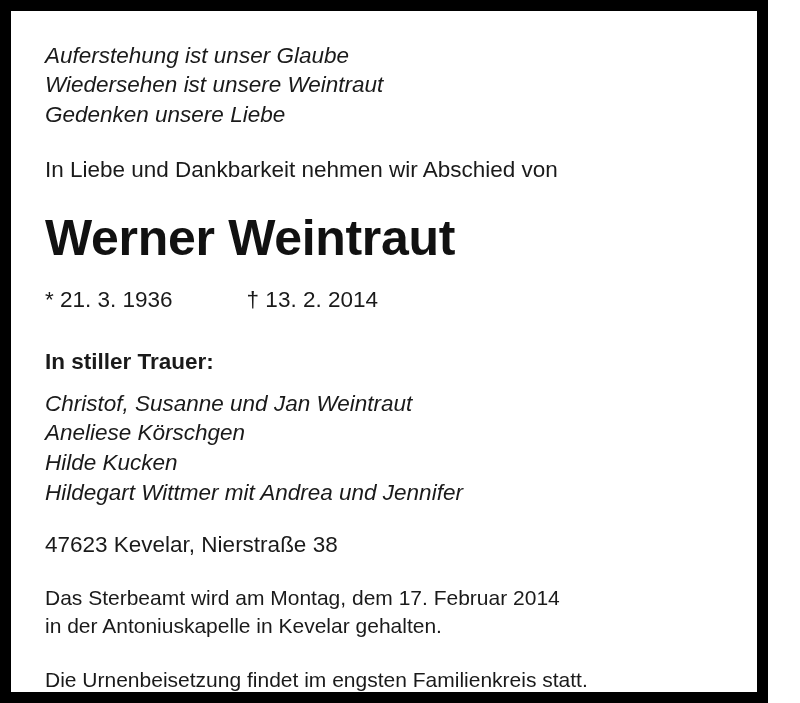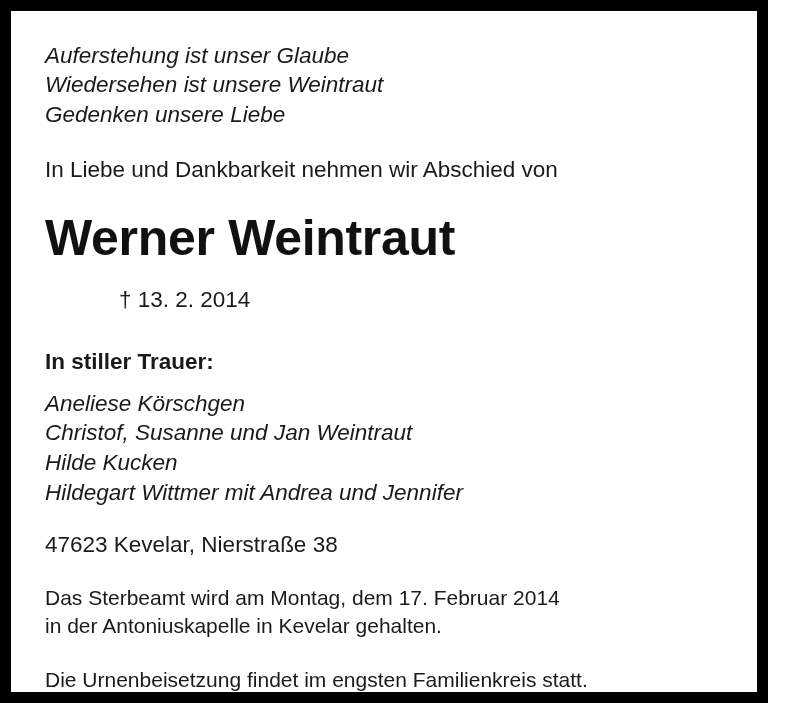--- a/index.html
+++ b/index.html
@@ -109,28 +109,29 @@
     <span class="verse-line">Auferstehung ist unser Glaube</span>
     <span class="verse-line">Wiedersehen ist unsere Weintraut</span>
     <span class="verse-line">Gedenken unsere Liebe</span>
   </div>
 
   <div class="intro">In Liebe und Dankbarkeit nehmen wir Abschied von</div>
 
   <div class="name">Werner Weintraut</div>
 
   <div class="dates">
+    <span class="birth">* 21. 3. 1936</span>
     <span class="death">† 13. 2. 2014</span>
   </div>
 
   <div class="mourning-label">In stiller Trauer:</div>
 
   <div class="mourners">
+    <span class="mourner-line">Christof, Susanne und Jan Weintraut</span>
     <span class="mourner-line">Aneliese Körschgen</span>
-    <span class="mourner-line">Christof, Susanne und Jan Weintraut</span>
     <span class="mourner-line">Hilde Kucken</span>
     <span class="mourner-line">Hildegart Wittmer mit Andrea und Jennifer</span>
   </div>
 
   <div class="address">47623 Kevelar, Nierstraße 38</div>
 
   <div class="service">
     <span class="service-line">Das Sterbeamt wird am Montag, dem 17. Februar 2014</span>
     <span class="service-line">in der Antoniuskapelle in Kevelar gehalten.</span>
   </div>

